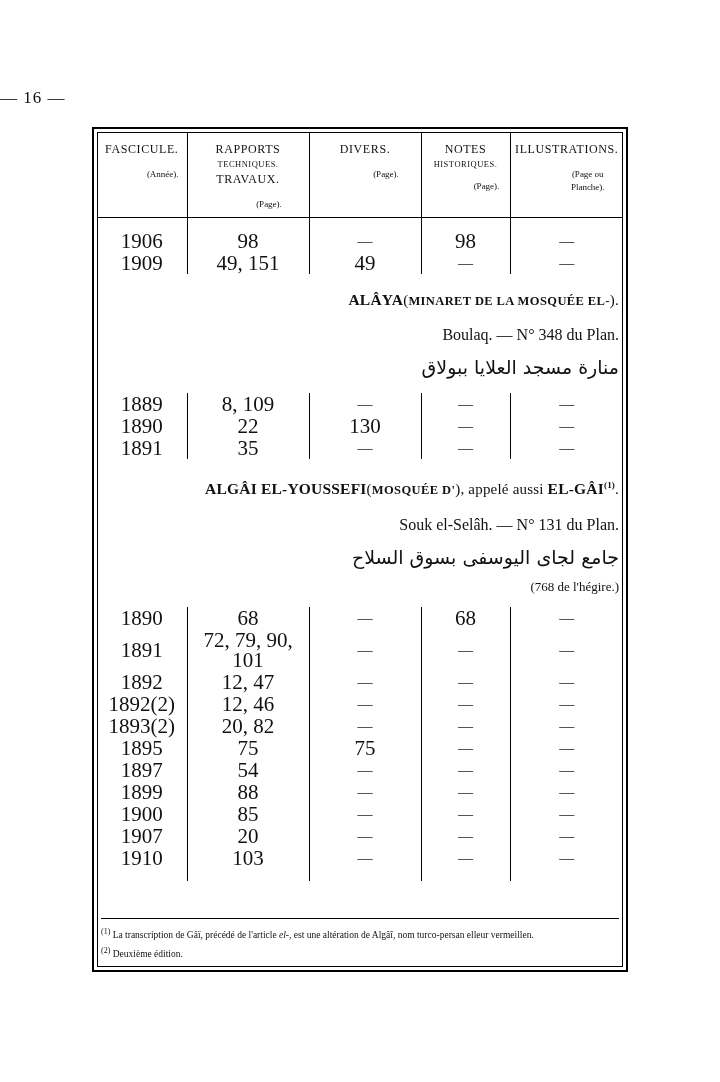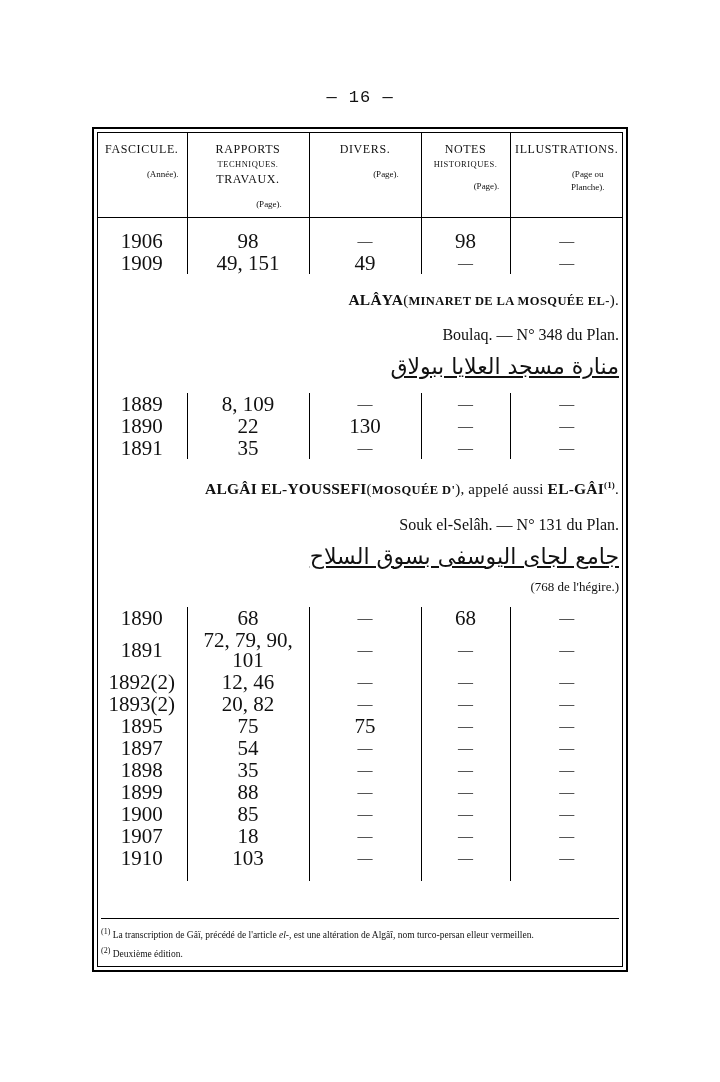--- a/index.html
+++ b/index.html
@@ -19,24 +19,24 @@
     position: absolute;
     left: 0; top: 0;
     width: 720px;
     height: 1082px;
   }
   .page-number {
     position: absolute;
     top: 88px;
     left: 0;
     width: 720px;
-    text-align: center;
+    text-align: left;
     font-size: 17px;
     letter-spacing: 1px;
-    font-family: Liberation Mono, monospace;
+    font-family: Liberation Serif, serif;
   }
   .frame {
     position: absolute;
     left: 92px;
     top: 127px;
     width: 536px;
     height: 845px;
     border: 2px solid #000;
     box-sizing: border-box;
   }
@@ -130,25 +130,24 @@
   .sec-title .reg {
     font-weight: normal;
     font-size: 15px;
   }
   .sup { font-size: 9px; vertical-align: super; }
   .sec-loc {
     font-size: 16px;
     margin-bottom: 12px;
   }
   .sec-ar {
-    font-size: 22px;
+    font-size: 19px;
     direction: rtl;
     margin-bottom: 10px;
     font-family: "DejaVu Sans", sans-serif;
-    text-decoration: underline;
   }
   .sec-hegire {
     font-size: 13px;
     margin-top: 4px;
     margin-bottom: 4px;
   }
   .footnotes {
     position: absolute;
     left: 101px;
     top: 918px;
@@ -299,20 +298,27 @@
         <td class="dash nb">—</td>
       </tr>
       <tr>
         <td class="num">1891</td>
         <td class="num">72, 79, 90, 101</td>
         <td class="dash">—</td>
         <td class="dash">—</td>
         <td class="dash nb">—</td>
       </tr>
       <tr>
+        <td class="num">1892</td>
+        <td class="num">12, 47</td>
+        <td class="dash">—</td>
+        <td class="dash">—</td>
+        <td class="dash nb">—</td>
+      </tr>
+      <tr>
         <td class="num">1892(2)</td>
         <td class="num">12, 46</td>
         <td class="dash">—</td>
         <td class="dash">—</td>
         <td class="dash nb">—</td>
       </tr>
       <tr>
         <td class="num">1893(2)</td>
         <td class="num">20, 82</td>
         <td class="dash">—</td>
@@ -327,43 +333,36 @@
         <td class="dash nb">—</td>
       </tr>
       <tr>
         <td class="num">1897</td>
         <td class="num">54</td>
         <td class="dash">—</td>
         <td class="dash">—</td>
         <td class="dash nb">—</td>
       </tr>
       <tr>
-        <td class="num">1898</td>
-        <td class="num">35</td>
-        <td class="dash">—</td>
-        <td class="dash">—</td>
-        <td class="dash nb">—</td>
-      </tr>
-      <tr>
         <td class="num">1899</td>
         <td class="num">88</td>
         <td class="dash">—</td>
         <td class="dash">—</td>
         <td class="dash nb">—</td>
       </tr>
       <tr>
         <td class="num">1900</td>
         <td class="num">85</td>
         <td class="dash">—</td>
         <td class="dash">—</td>
         <td class="dash nb">—</td>
       </tr>
       <tr>
         <td class="num">1907</td>
-        <td class="num">18</td>
+        <td class="num">20</td>
         <td class="dash">—</td>
         <td class="dash">—</td>
         <td class="dash nb">—</td>
       </tr>
       <tr>
         <td class="num">1910</td>
         <td class="num">103</td>
         <td class="dash">—</td>
         <td class="dash">—</td>
         <td class="dash nb">—</td>

